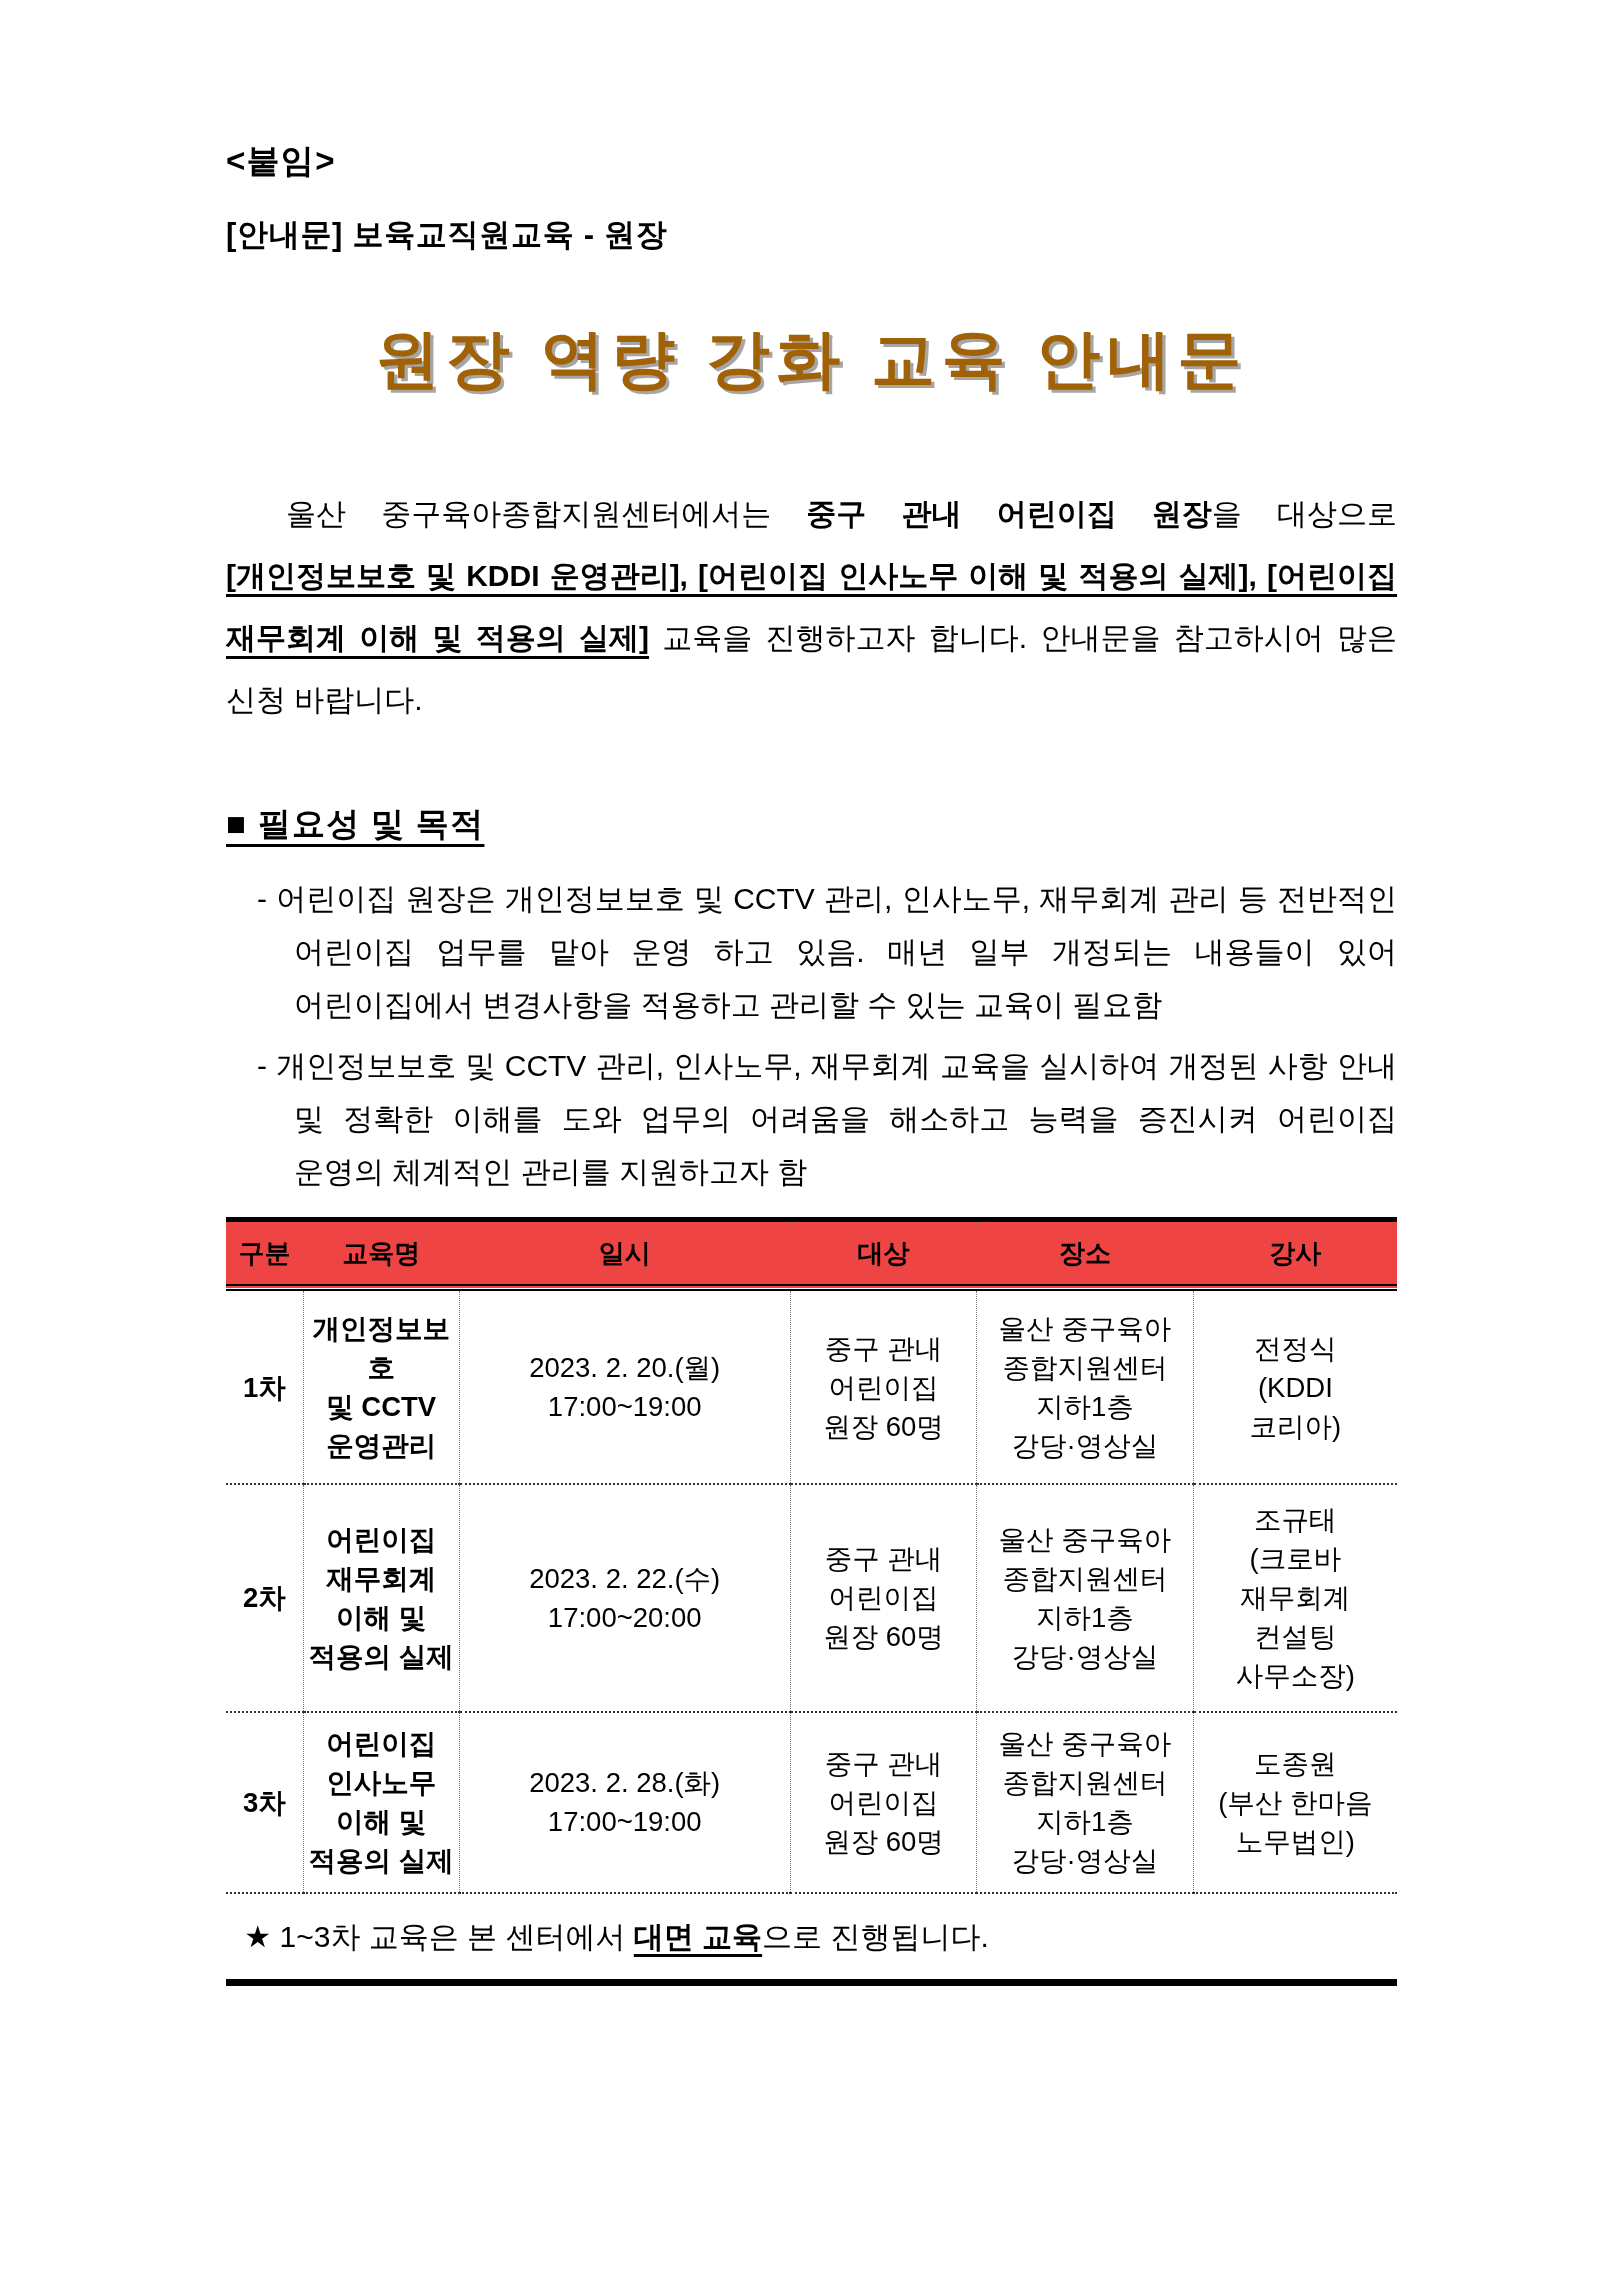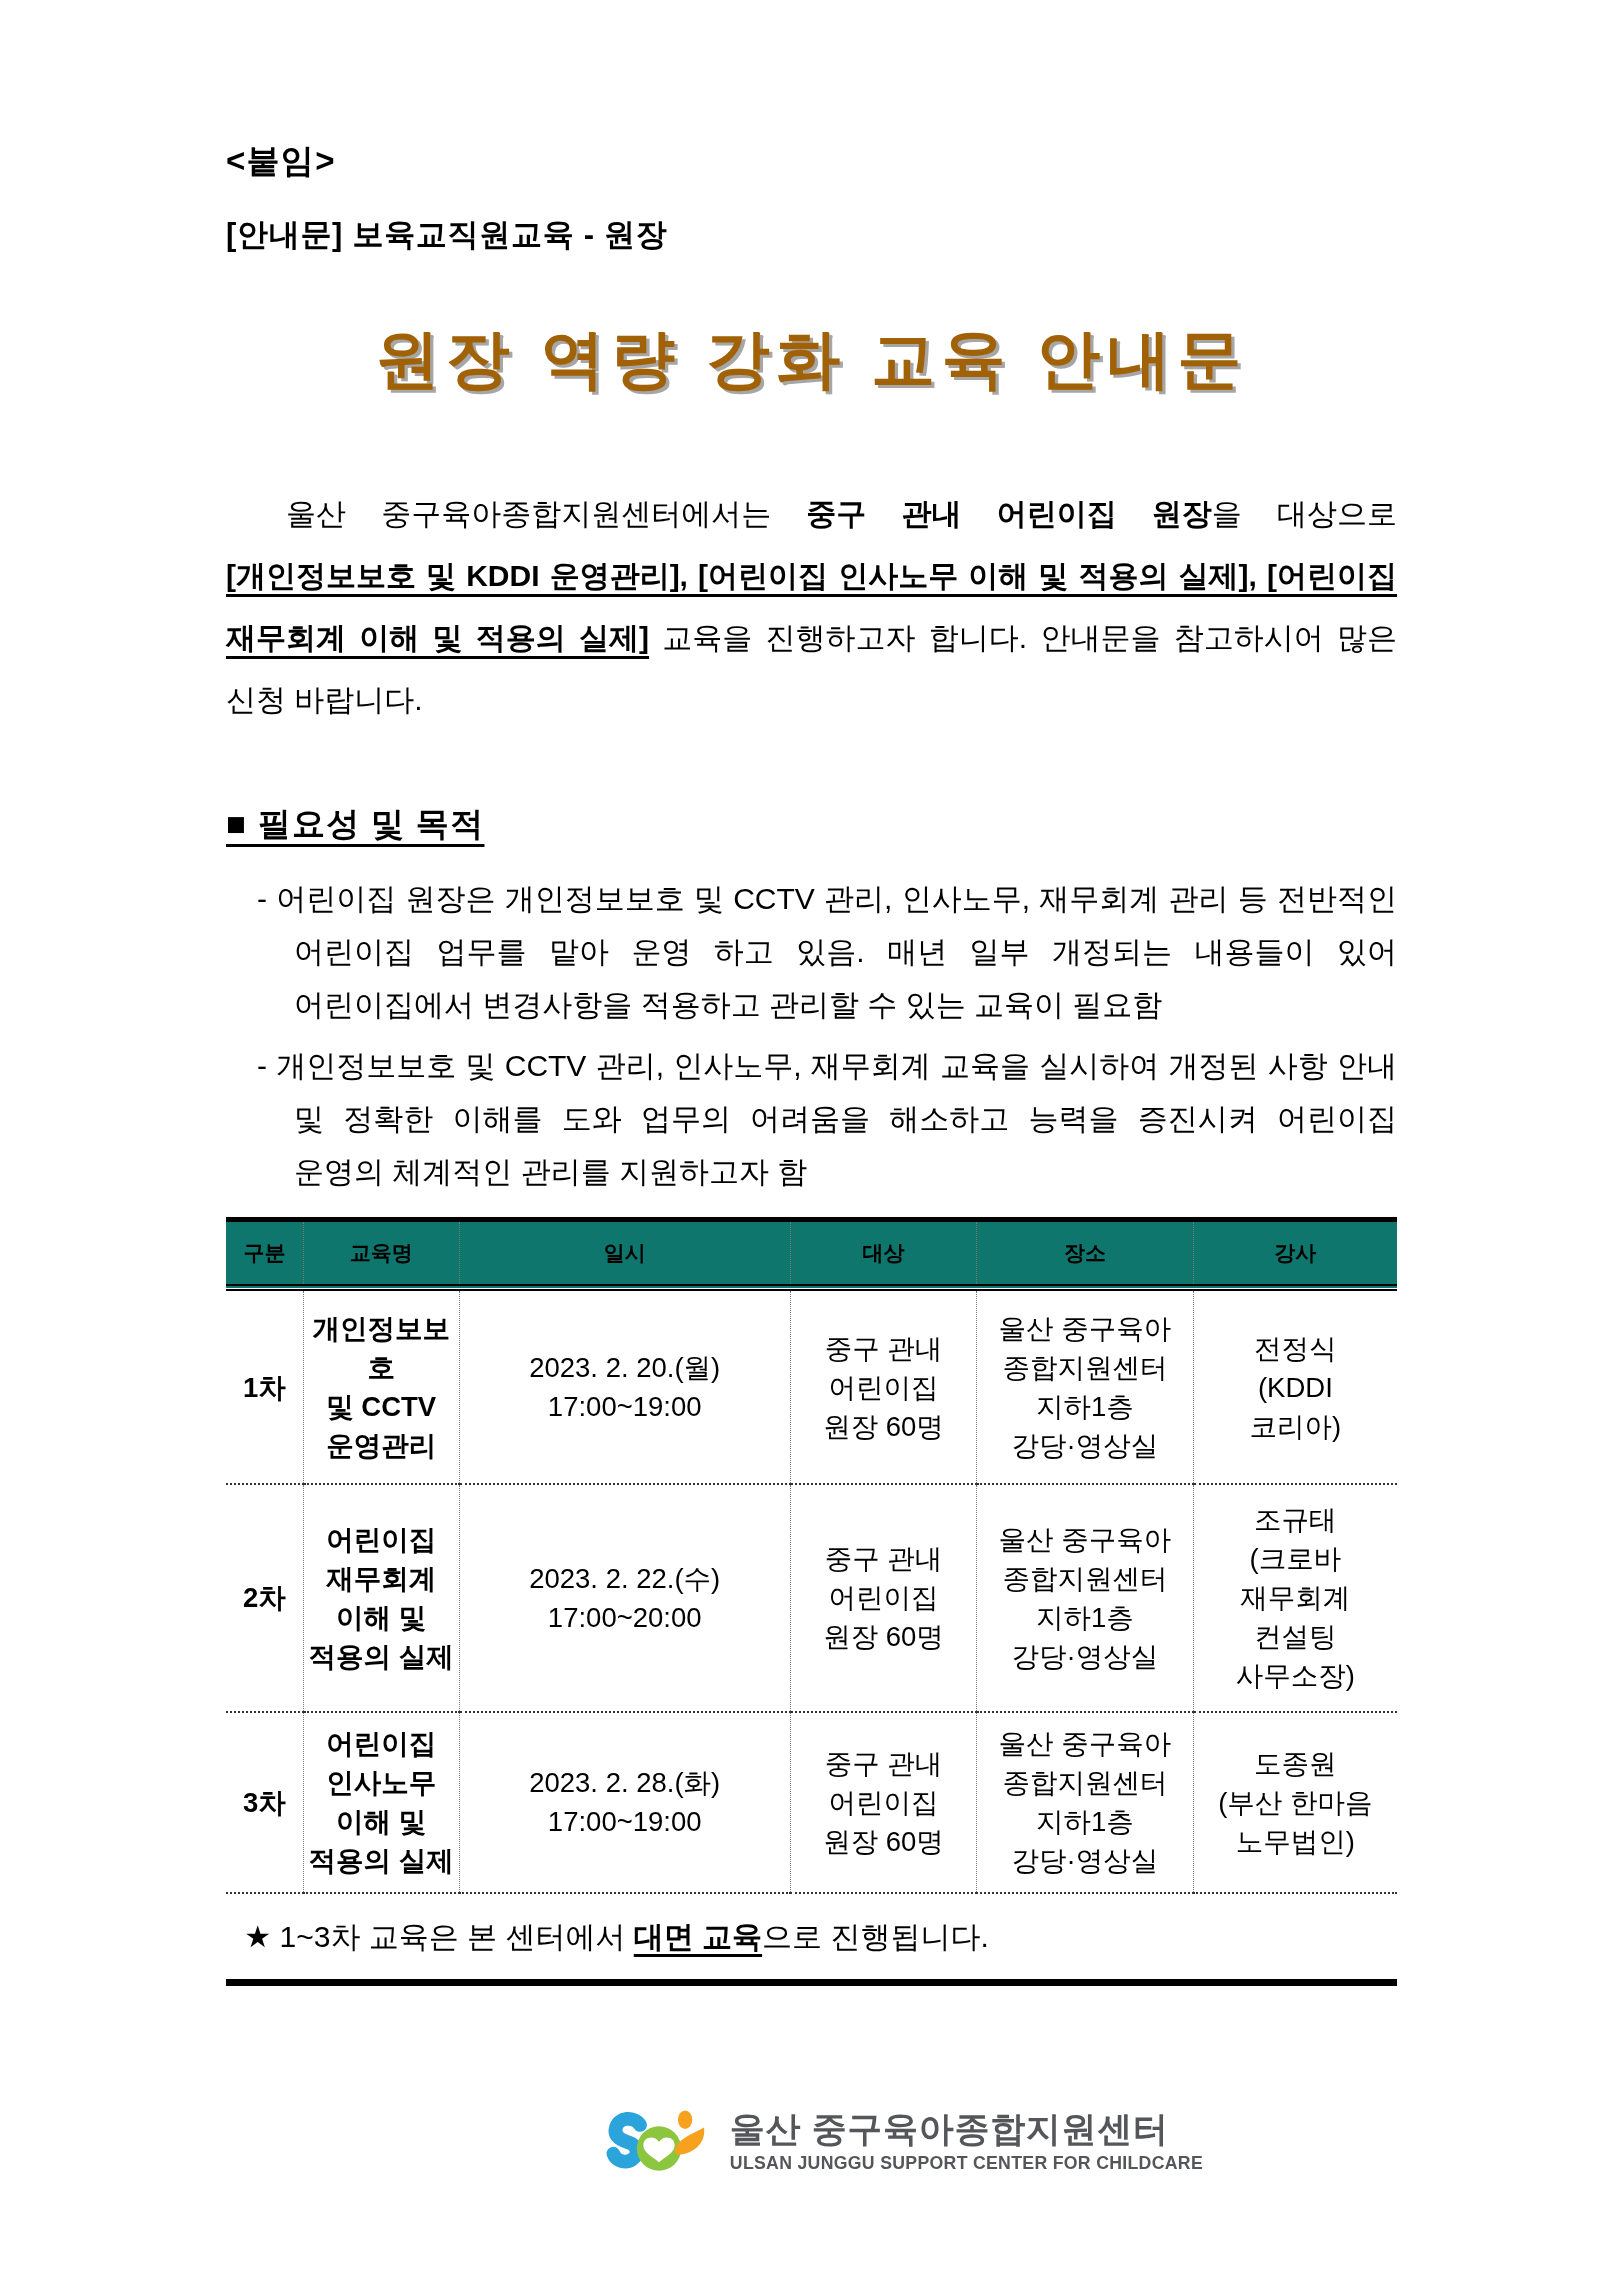--- a/index.html
+++ b/index.html
@@ -37,21 +37,21 @@
   .bullets li {
     font-size:30px; line-height:53px; text-align:justify; word-break:keep-all;
     padding-left:68px; text-indent:-37px; margin-bottom:7.9px;
   }
 
   table.schedule {
     margin-top:19.6px; width:100%; table-layout:fixed; border-collapse:collapse;
     border-top:5.9px solid #000; border-bottom:7.2px solid #000;
   }
   table.schedule th {
-    background:#0f766e; font-size:21px; font-weight:bold;
+    background:#ef4444; font-size:26px; font-weight:bold;
     height:60px; border-bottom:7.9px double #000; text-align:center; vertical-align:middle;
   }
   table.schedule td {
     font-size:27.5px; line-height:39px; text-align:center; vertical-align:middle;
     white-space:pre-line; padding:9.2px 3.9px;
   }
   table.schedule th + th, table.schedule td + td { border-left:1.3px dotted #777; }
   tr.rowline td { border-top:2px dotted #333; }
   td.c-round { font-weight:bold; font-size:29.4px; }
   td.c-name  { font-weight:bold; }
@@ -167,27 +167,14 @@
 (부산 한마음
 노무법인)</td>
         </tr>
         <tr class="note-row">
           <td colspan="6"><span>★ 1~3차 교육은 본 센터에서 </span><span class="bu2">대면 교육</span><span>으로 진행됩니다.</span></td>
         </tr>
       </tbody>
     </table>
   </div>
 
-  <div class="footer">
-    <svg class="logo-svg" width="110" height="77" viewBox="0 0 168 118" xmlns="http://www.w3.org/2000/svg" aria-hidden="true">
-      <path d="M55,26 C46,12 22,14 18,30 C14,44 28,50 38,53 C50,57 54,70 44,78 C34,86 18,82 14,70" fill="none" stroke="#2ba4dc" stroke-width="21" stroke-linecap="round"></path>
-      <circle cx="84" cy="62" r="34" fill="#8cc63f"></circle>
-      <path d="M84,52 c7,-11 24,-8 24,5 c0,11 -13,17 -24,26 c-11,-9 -24,-15 -24,-26 c0,-13 17,-16 24,-5 z" fill="#ffffff"></path>
-      <ellipse cx="124" cy="18" rx="11" ry="14" fill="#f6a21e"></ellipse>
-      <path d="M112,72 C142,70 156,50 153,30 C140,38 124,42 112,56 C108,61 107,68 112,72 Z" fill="#f6a21e"></path>
-    </svg>
-    <div>
-      <div class="org-ko">울산 중구육아종합지원센터</div>
-      <div class="org-en">ULSAN JUNGGU SUPPORT CENTER FOR CHILDCARE</div>
-    </div>
-  </div>
 </div>
 
 
 </body></html>

